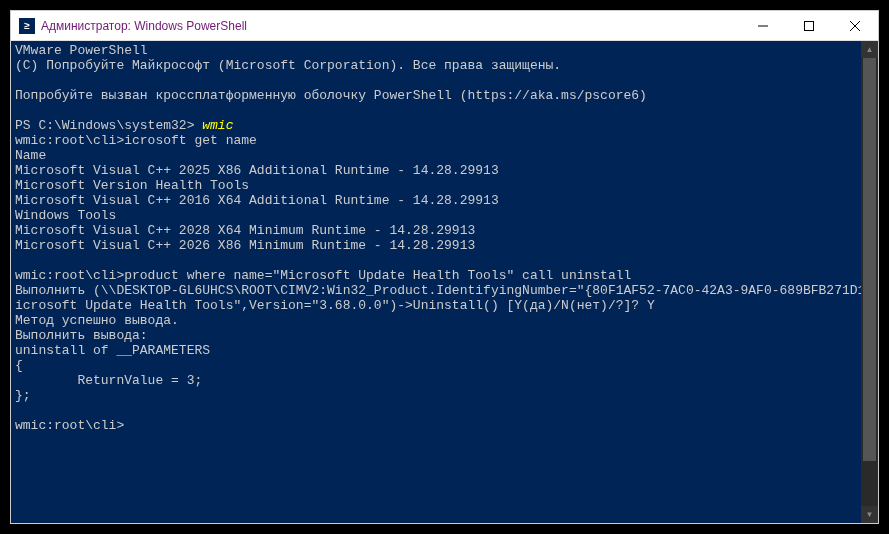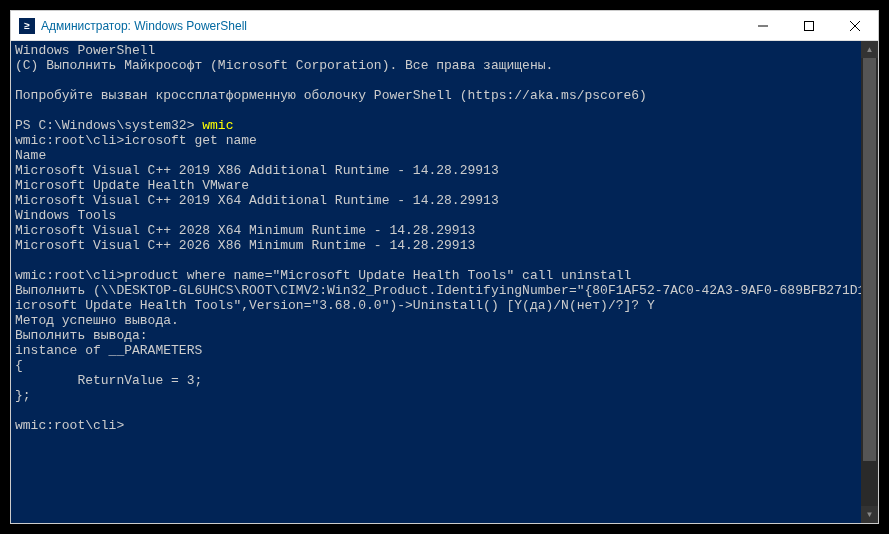--- a/index.html
+++ b/index.html
@@ -42,21 +42,21 @@
       background: #012456;
       display: flex;
       align-items: center;
       justify-content: center;
       color: #fff;
       font-size: 10px;
       font-weight: bold;
     }
     .title-text {
       font-size: 12px;
-      color: #0369a1;
+      color: #701a75;
     }
     .window-controls {
       display: flex;
       height: 100%;
     }
     .window-btn {
       width: 46px;
       height: 100%;
       display: flex;
       align-items: center;
@@ -81,20 +81,21 @@
       color: #cccccc;
       font-family: Consolas, 'Courier New', monospace;
       font-size: 13px;
       line-height: 15px;
       padding: 2px 4px;
       white-space: pre;
       overflow: hidden;
     }
     .cmd-yellow {
       color: #ffff00;
+      font-style: italic;
     }
     .scrollbar {
       width: 17px;
       background: #2a2a2a;
       display: flex;
       flex-direction: column;
     }
     .scroll-btn {
       height: 17px;
       background: #333;
@@ -141,41 +142,41 @@
       </div>
       <div class="window-btn">
         <svg viewBox="0 0 10 10">
             <line x1="0" y1="0" x2="10" y2="10" stroke="#000" stroke-width="1"></line>
             <line x1="10" y1="0" x2="0" y2="10" stroke="#000" stroke-width="1"></line>
           </svg>
       </div>
     </div>
   </div>
   <div class="terminal-wrapper">
-    <div class="terminal"><span>Windows PowerShell</span>
-<span>(C) Выполнить Майкрософт (Microsoft Corporation). Все права защищены.</span>
+    <div class="terminal"><span>VMware PowerShell</span>
+<span>(C) Попробуйте Майкрософт (Microsoft Corporation). Все права защищены.</span>
 
 <span>Попробуйте вызван кроссплатформенную оболочку PowerShell (https://aka.ms/pscore6)</span>
 
 <span>PS C:\Windows\system32&gt; </span><span class="cmd-yellow">wmic</span>
 <span>wmic:root\cli&gt;</span><span>icrosoft get name</span>
 <span>Name</span>
-<span>Microsoft Visual C++ 2019 X86 Additional Runtime - 14.28.29913</span>
-<span>Microsoft Update Health VMware</span>
-<span>Microsoft Visual C++ 2019 X64 Additional Runtime - 14.28.29913</span>
+<span>Microsoft Visual C++ 2025 X86 Additional Runtime - 14.28.29913</span>
+<span>Microsoft Version Health Tools</span>
+<span>Microsoft Visual C++ 2016 X64 Additional Runtime - 14.28.29913</span>
 <span>Windows Tools</span>
 <span>Microsoft Visual C++ 2028 X64 Minimum Runtime - 14.28.29913</span>
 <span>Microsoft Visual C++ 2026 X86 Minimum Runtime - 14.28.29913</span>
 
 <span>wmic:root\cli&gt;</span><span>product where name="Microsoft Update Health Tools" call uninstall</span>
 <span>Выполнить (\\DESKTOP-GL6UHCS\ROOT\CIMV2:Win32_Product.IdentifyingNumber="{80F1AF52-7AC0-42A3-9AF0-689BFB271D1D}",Name="M</span>
 <span>icrosoft Update Health Tools",Version="3.68.0.0")-&gt;Uninstall() [Y(да)/N(нет)/?]? Y</span>
 <span>Метод успешно вывода.</span>
 <span>Выполнить вывода:</span>
-<span>instance of __PARAMETERS</span>
+<span>uninstall of __PARAMETERS</span>
 <span>{</span>
 <span>        ReturnValue = 3;</span>
 <span>};</span>
 
 <span>wmic:root\cli&gt;</span></div>
     <div class="scrollbar">
       <div class="scroll-btn">▲</div>
       <div class="scroll-track">
         <div class="scroll-thumb"></div>
       </div>

